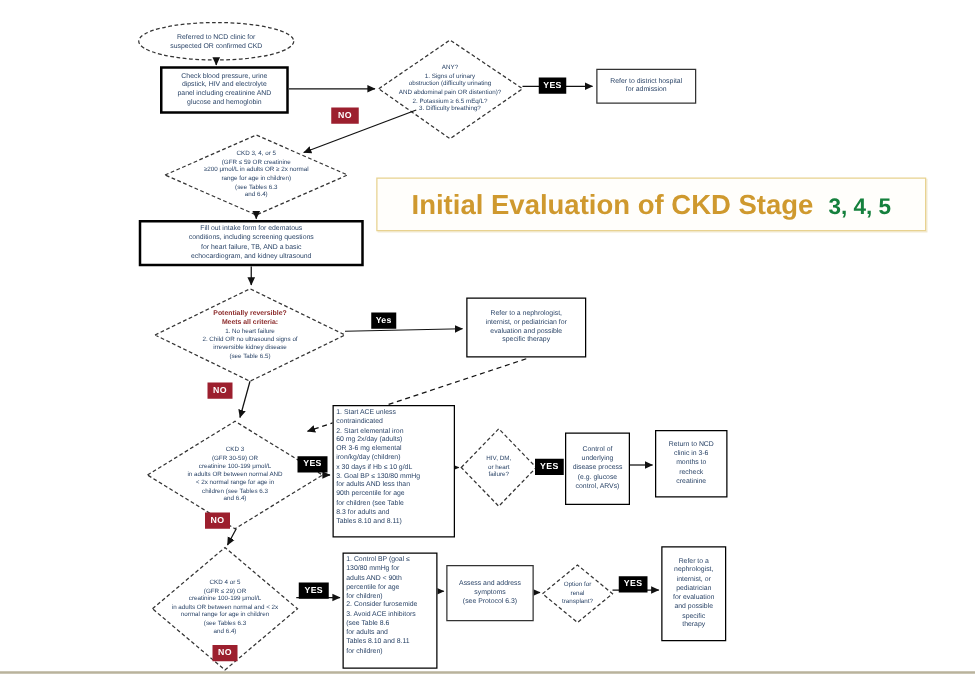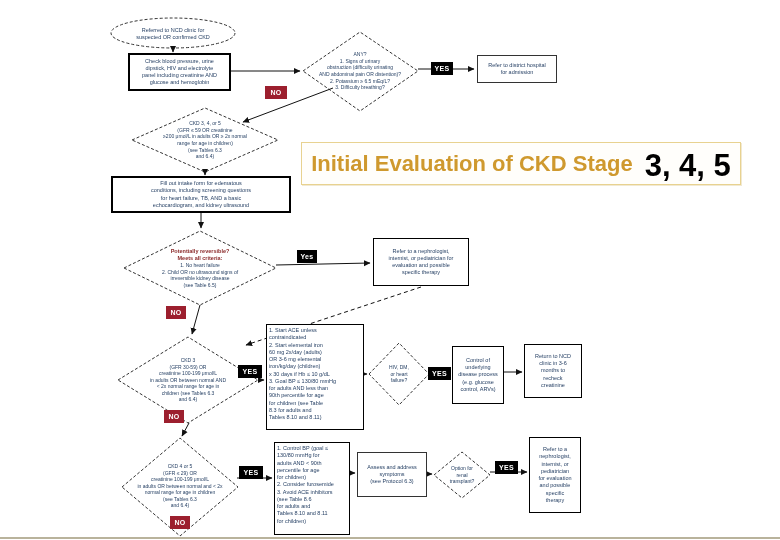--- a/index.html
+++ b/index.html
@@ -32,21 +32,21 @@
   }
   .badge.yes{background:#000000;}
   .badge.no{background:#9c1f2e;}
   .title-box{
     position:absolute;left:301px;top:142px;width:438px;height:41px;
     border:1px solid #e8d290;background:#fffefb;
     display:flex;align-items:center;justify-content:center;gap:12px;
     box-shadow:1px 1px 0 #f1e9d2;
   }
   .title-main{font-size:22px;font-weight:bold;color:#cf992e;}
-  .title-stage{font-size:31px;font-weight:bold;color:#000000;padding-top:4px;}
+  .title-stage{font-size:18px;font-weight:bold;color:#15803d;padding-top:4px;}
 </style>
 </head>
 <body>
 
 <div class="stage">
 
   <svg class="layer" width="780" height="540" viewBox="0 0 780 540">
     <defs>
       <marker id="arrow" viewBox="0 0 8 8" refX="7" refY="4" markerWidth="7" markerHeight="7" orient="auto">
         <path d="M0,0.5 L7.5,4 L0,7.5 z" fill="#111"></path>

